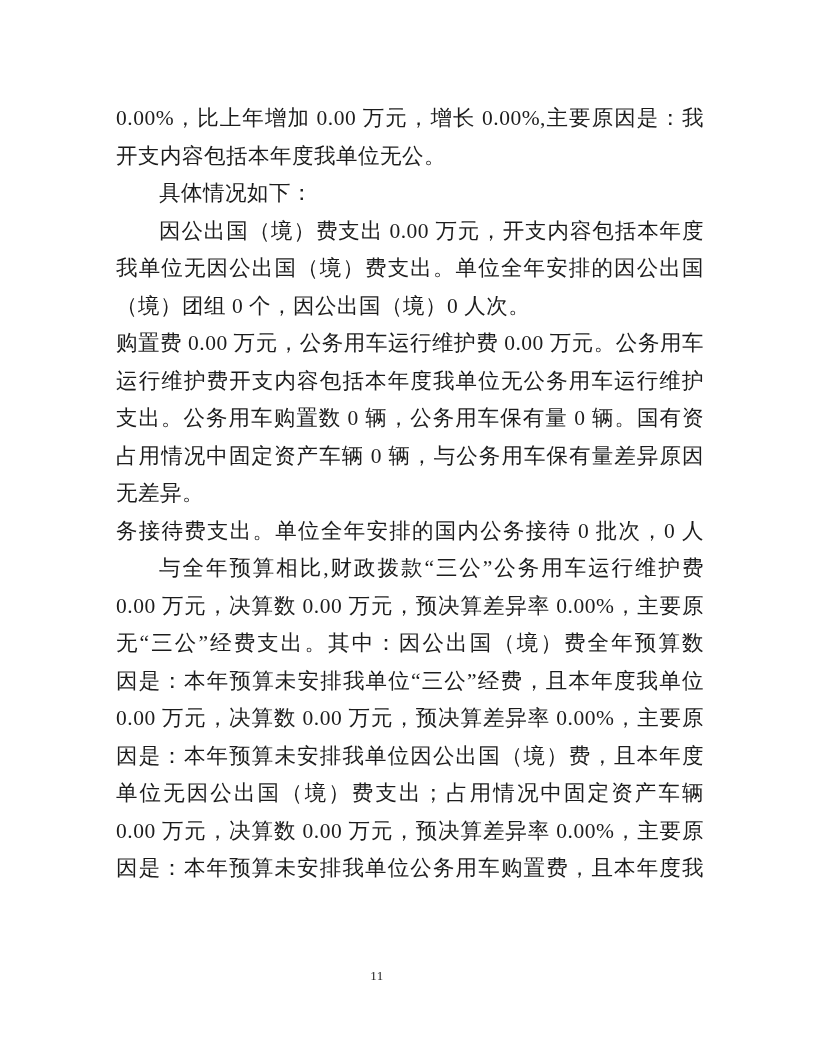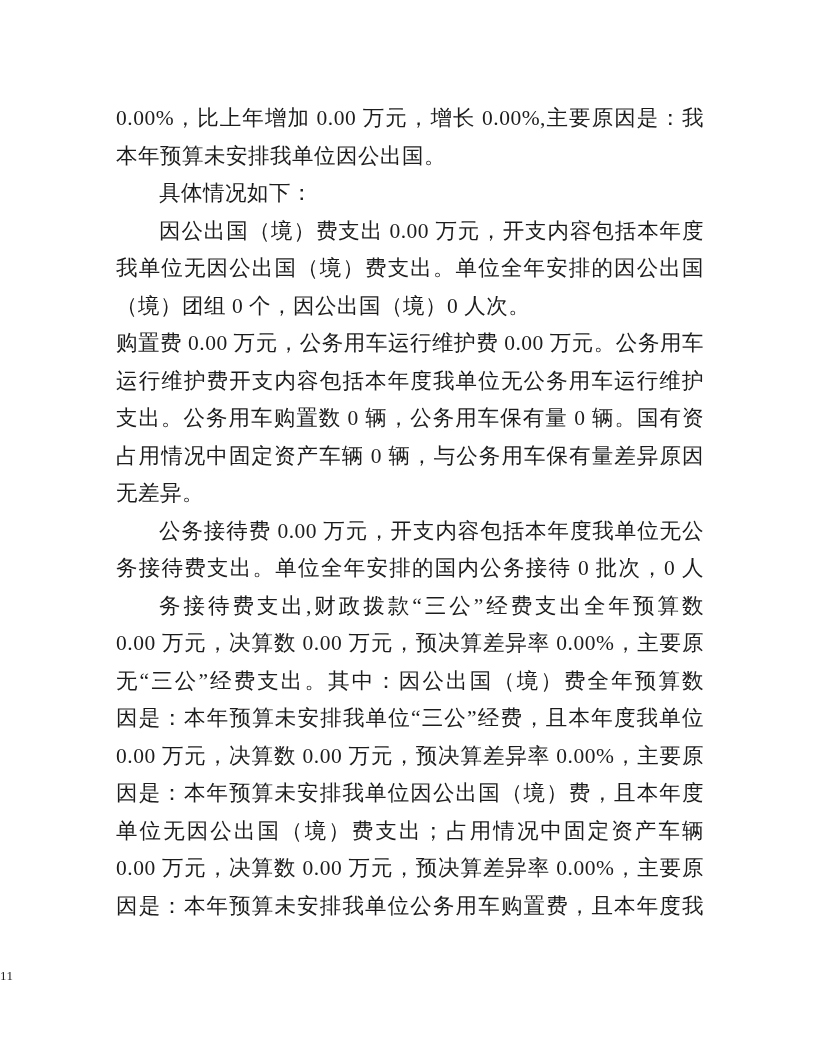--- a/index.html
+++ b/index.html
@@ -35,45 +35,44 @@
     text-align-last: justify;
   }
   .line.indent {
     text-indent: 2em;
   }
   .page-footer {
     position: absolute;
     left: 0;
     right: 0;
     top: 968px;
-    text-align: left;
+    text-align: center;
     font-size: 13px;
     color: #222222;
     letter-spacing: 0.5px;
   }
 </style>
 </head>
 <body>
 
 <div class="page">
   <div class="text-block">
     <div class="line j">0.00%，比上年增加 0.00 万元，增长 0.00%,主要原因是：我</div>
-    <div class="line">本年预算未安排我单位因公出国。</div>
+    <div class="line">开支内容包括本年度我单位无公。</div>
     <div class="line indent">具体情况如下：</div>
     <div class="line indent j">因公出国（境）费支出 0.00 万元，开支内容包括本年度</div>
     <div class="line j">我单位无因公出国（境）费支出。单位全年安排的因公出国</div>
     <div class="line">（境）团组 0 个，因公出国（境）0 人次。</div>
     <div class="line j">购置费 0.00 万元，公务用车运行维护费 0.00 万元。公务用车</div>
     <div class="line j">运行维护费开支内容包括本年度我单位无公务用车运行维护费</div>
     <div class="line j">支出。公务用车购置数 0 辆，公务用车保有量 0 辆。国有资产</div>
     <div class="line j">占用情况中固定资产车辆 0 辆，与公务用车保有量差异原因是：</div>
     <div class="line">无差异。</div>
-    <div class="line indent j">公务接待费 0.00 万元，开支内容包括本年度我单位无公</div>
     <div class="line j">务接待费支出。单位全年安排的国内公务接待 0 批次，0 人次。</div>
-    <div class="line indent j">务接待费支出,财政拨款“三公”经费支出全年预算数</div>
+    <div class="line indent j">与全年预算相比,财政拨款“三公”公务用车运行维护费</div>
     <div class="line j">0.00 万元，决算数 0.00 万元，预决算差异率 0.00%，主要原</div>
     <div class="line j">无“三公”经费支出。其中：因公出国（境）费全年预算数</div>
     <div class="line j">因是：本年预算未安排我单位“三公”经费，且本年度我单位</div>
     <div class="line j">0.00 万元，决算数 0.00 万元，预决算差异率 0.00%，主要原</div>
     <div class="line j">因是：本年预算未安排我单位因公出国（境）费，且本年度我</div>
     <div class="line j">单位无因公出国（境）费支出；占用情况中固定资产车辆</div>
     <div class="line j">0.00 万元，决算数 0.00 万元，预决算差异率 0.00%，主要原</div>
     <div class="line j">因是：本年预算未安排我单位公务用车购置费，且本年度我单</div>
   </div>
 

